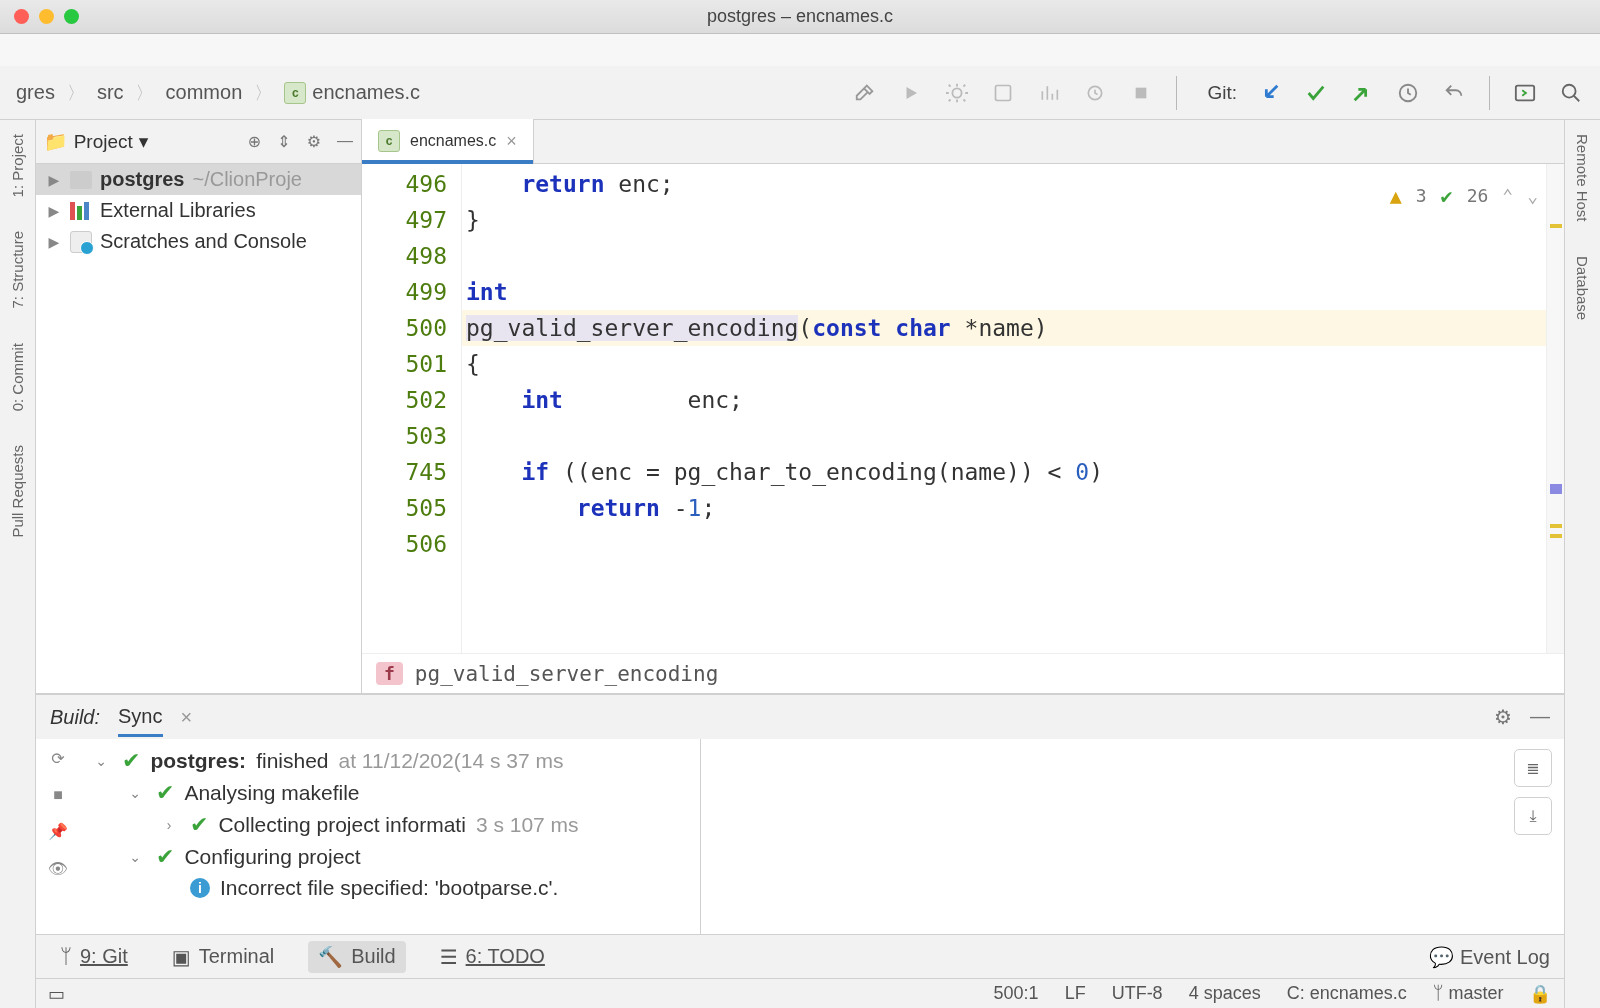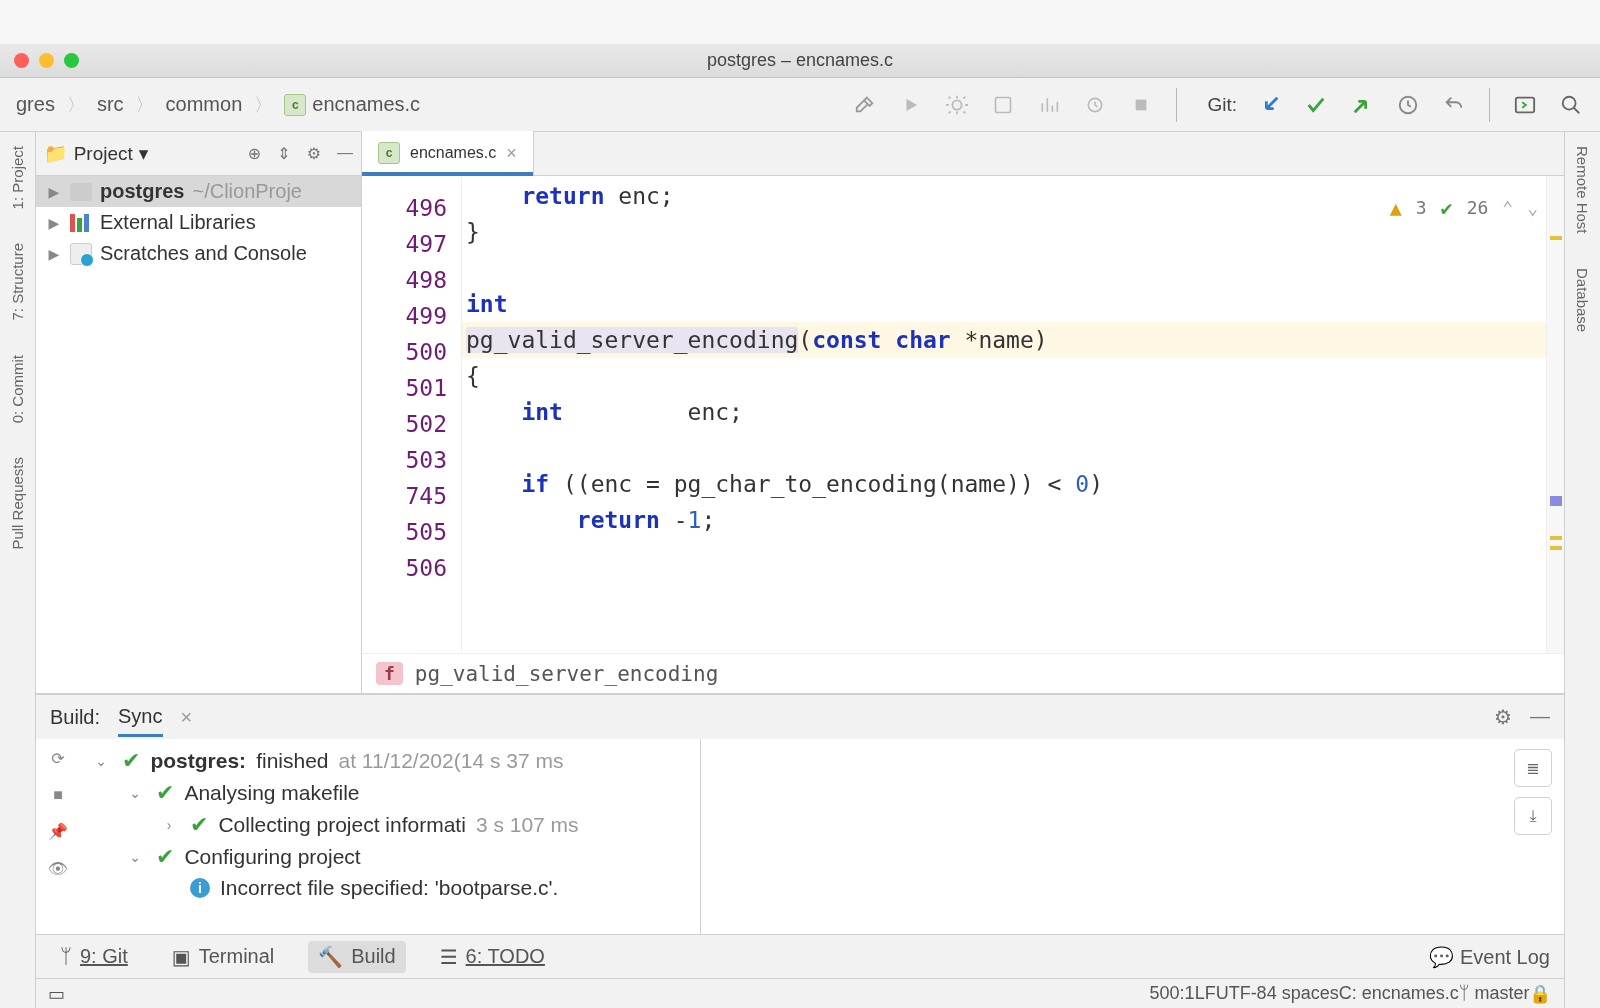--- a/index.html
+++ b/index.html
@@ -17,28 +17,28 @@
     --red: #e05252;
     --mac-red: #ff5f57;
     --mac-yellow: #febc2e;
     --mac-green: #28c840;
   }
   * { box-sizing: border-box; }
   html,body { margin:0; padding:0; height:100%; font-family: "Helvetica Neue", Arial, sans-serif; font-size:16px; color:var(--text); }
   body { display:flex; flex-direction:column; width:1600px; height:1008px; background:var(--bg-panel); overflow:hidden; }
 
   
-  .titlebar { height:34px; background:linear-gradient(#e9e9e9,#dcdcdc); display:flex; align-items:center; position:relative; border-bottom:1px solid #c0c0c0;margin-top:44px;}
+  .titlebar { height:34px; background:linear-gradient(#e9e9e9,#dcdcdc); display:flex; align-items:center; position:relative; border-bottom:1px solid #c0c0c0;}
   .traffic { display:flex; gap:10px; padding-left:14px;}
   .dot { width:15px; height:15px; border-radius:50%; }
   .dot.red{background:var(--mac-red);} .dot.yellow{background:var(--mac-yellow);} .dot.green{background:var(--mac-green);}
   .win-title { position:absolute; left:0; right:0; text-align:center; font-size:18px; color:#444;}
 
   
-  .toolbar { height:54px; background:var(--bg); border-bottom:1px solid var(--border); display:flex; align-items:center; padding:0 10px; gap:8px;}
+  .toolbar { height:54px; background:var(--bg); border-bottom:1px solid var(--border); display:flex; align-items:center; padding:0 10px; gap:8px;margin-top:32px;}
   .crumbs { display:flex; align-items:center; gap:6px; font-size:20px; color:#555;}
   .crumb { padding:4px 6px; display:flex; align-items:center; gap:6px;}
   .chev { color:#bbb; font-size:18px;}
   .cfile-icon { width:22px; height:22px; background:#d6e8c9; border:1px solid #a6c58b; border-radius:3px; display:flex; align-items:center; justify-content:center; font-size:12px; color:#4d7a2e; font-weight:bold;}
   .spacer { flex:1; }
   .tb-btn { width:38px; height:38px; display:flex; align-items:center; justify-content:center; color:#888; font-size:20px;}
   .tb-btn svg { display:block; }
   .cfg-combo { height:40px; border:1px solid var(--border-dark); border-radius:5px; background:#fff; display:flex; align-items:center; padding:0 16px; font-size:19px; color:#555;}
   .git-label{font-size:19px;color:#444;margin:0 6px 0 14px;}
   .vline{width:1px;height:34px;background:var(--border-dark);margin:0 8px;}
@@ -72,39 +72,39 @@
   .scratch-ico::after{content:"";position:absolute;right:-3px;bottom:-3px;width:12px;height:12px;border-radius:50%;background:#2aa1d3;border:1px solid #fff;}
   .dim{color:#999;}
 
   
   .editor-area{flex:1;display:flex;flex-direction:column;min-width:0;background:#fff;}
   .tabbar{height:44px;display:flex;align-items:flex-end;background:var(--bg);border-bottom:1px solid var(--border);}
   .tab{height:44px;display:flex;align-items:center;gap:10px;padding:0 16px;background:#fff;border-right:1px solid var(--border);position:relative;}
   .tab.active::after{content:"";position:absolute;left:0;right:0;bottom:-1px;height:4px;background:#3b7dc4;}
   .tab-close{color:#999;font-size:18px;}
   .editor-body{flex:1;display:flex;min-height:0;position:relative;font-family:ui-monospace,Menlo,monospace;font-size:23px;line-height:36px;}
-  .gutter{width:100px;background:#fff;border-right:1px solid #eee;text-align:right;color:#701a75;padding-right:14px;padding-top:14px;}
+  .gutter{width:100px;background:#fff;border-right:1px solid #eee;text-align:right;color:#4d7c0f;padding-right:14px;padding-top:2px;}
   .gutter div{height:36px;}
   .code{flex:1;white-space:pre;padding-top:2px;overflow:hidden;}
   .code .line{height:36px;padding-left:4px;}
   .hl-line{background:#fdf7e3;}
   .kw{color:var(--keyword);font-weight:bold;}
   .fn-name{background:#e8e4f0;}
   .num{color:#2a5fbd;}
   .err-strip{width:18px;background:#f7f7f7;border-left:1px solid #eee;position:relative;}
   .insp{position:absolute;top:12px;right:20px;display:flex;align-items:center;gap:14px;font-size:18px;color:#777;background:rgba(255,255,255,0.85);padding:2px 6px;}
   .warn-tri{color:#d9a40f;font-size:20px;}
   .chk{color:#3aa33a;font-size:20px;}
   .breadcrumb-editor{height:40px;border-top:1px solid #eee;display:flex;align-items:center;gap:12px;padding:0 14px;font-family:ui-monospace,Menlo,monospace;font-size:21px;color:#555;}
   .f-badge{background:#f3c4cc;color:#9a3a4a;border-radius:4px;padding:1px 8px;font-weight:bold;font-size:18px;}
 
   
   .build-panel{height:240px;display:flex;flex-direction:column;border-top:1px solid var(--border);background:#fff;}
   .build-header{height:44px;display:flex;align-items:center;background:var(--bg);padding:0 14px;gap:18px;font-size:20px;}
-  .build-header .bt{font-weight:500;}
+  .build-header .bt{font-weight:500;font-style:italic;}
   .build-header .sync{border-bottom:3px solid #3b7dc4;padding-bottom:6px;margin-bottom:-8px;}
   .build-header .close-x{color:#999;}
   .build-header .right{margin-left:auto;display:flex;gap:18px;color:#777;}
   .build-body{flex:1;display:flex;min-height:0;}
   .build-left{width:44px;display:flex;flex-direction:column;align-items:center;gap:18px;padding-top:10px;color:#888;}
   .build-tree{flex:0 0 620px;overflow:hidden;font-size:21px;padding-top:6px;}
   .brow{display:flex;align-items:center;gap:10px;padding:3px 0;white-space:nowrap;}
   .brow .tw{width:22px;}
   .ok{color:#3aa33a;font-size:22px;}
   .info-i{width:20px;height:20px;border-radius:50%;background:#3b9bd3;color:#fff;display:inline-flex;align-items:center;justify-content:center;font-size:14px;font-weight:bold;}
@@ -112,21 +112,21 @@
   .build-detail-btns{position:absolute;top:10px;right:12px;display:flex;flex-direction:column;gap:10px;}
   .sq-btn{width:38px;height:38px;border:1px solid var(--border);border-radius:5px;background:#fff;display:flex;align-items:center;justify-content:center;color:#666;}
 
   
   .bottom-tools{height:44px;background:var(--bg);border-top:1px solid var(--border);display:flex;align-items:center;padding:0 14px;gap:24px;font-size:20px;color:#555;}
   .bottom-tools .tool{display:flex;align-items:center;gap:8px;padding:4px 10px;border-radius:4px;}
   .bottom-tools .tool.active{background:#dcdcdc;}
   .bottom-tools .right{margin-left:auto;display:flex;align-items:flex-start;gap:10px;}
 
   .status{height:30px;background:var(--bg);border-top:1px solid var(--border);display:flex;align-items:center;padding:0 12px;font-size:18px;color:#555;gap:26px;}
-  .status .right{margin-left:auto;display:flex;align-items:center;}
+  .status .right{margin-left:auto;display:flex;gap:26px;align-items:center;}
   .lock{color:#888;}
 
   .mk{position:absolute;right:2px;width:12px;height:4px;}
 </style>
 </head>
 <body>
 
 <div class="titlebar">
   <div class="traffic">
     <div class="dot red"></div>

